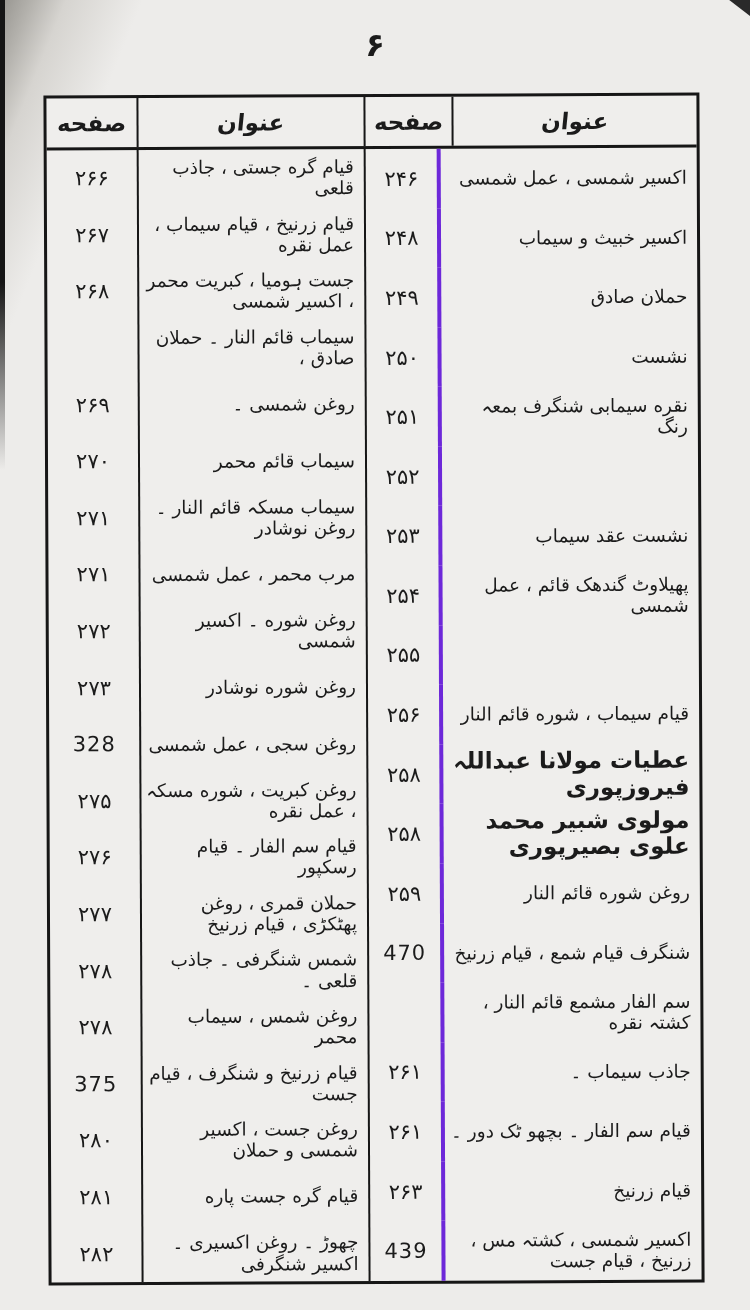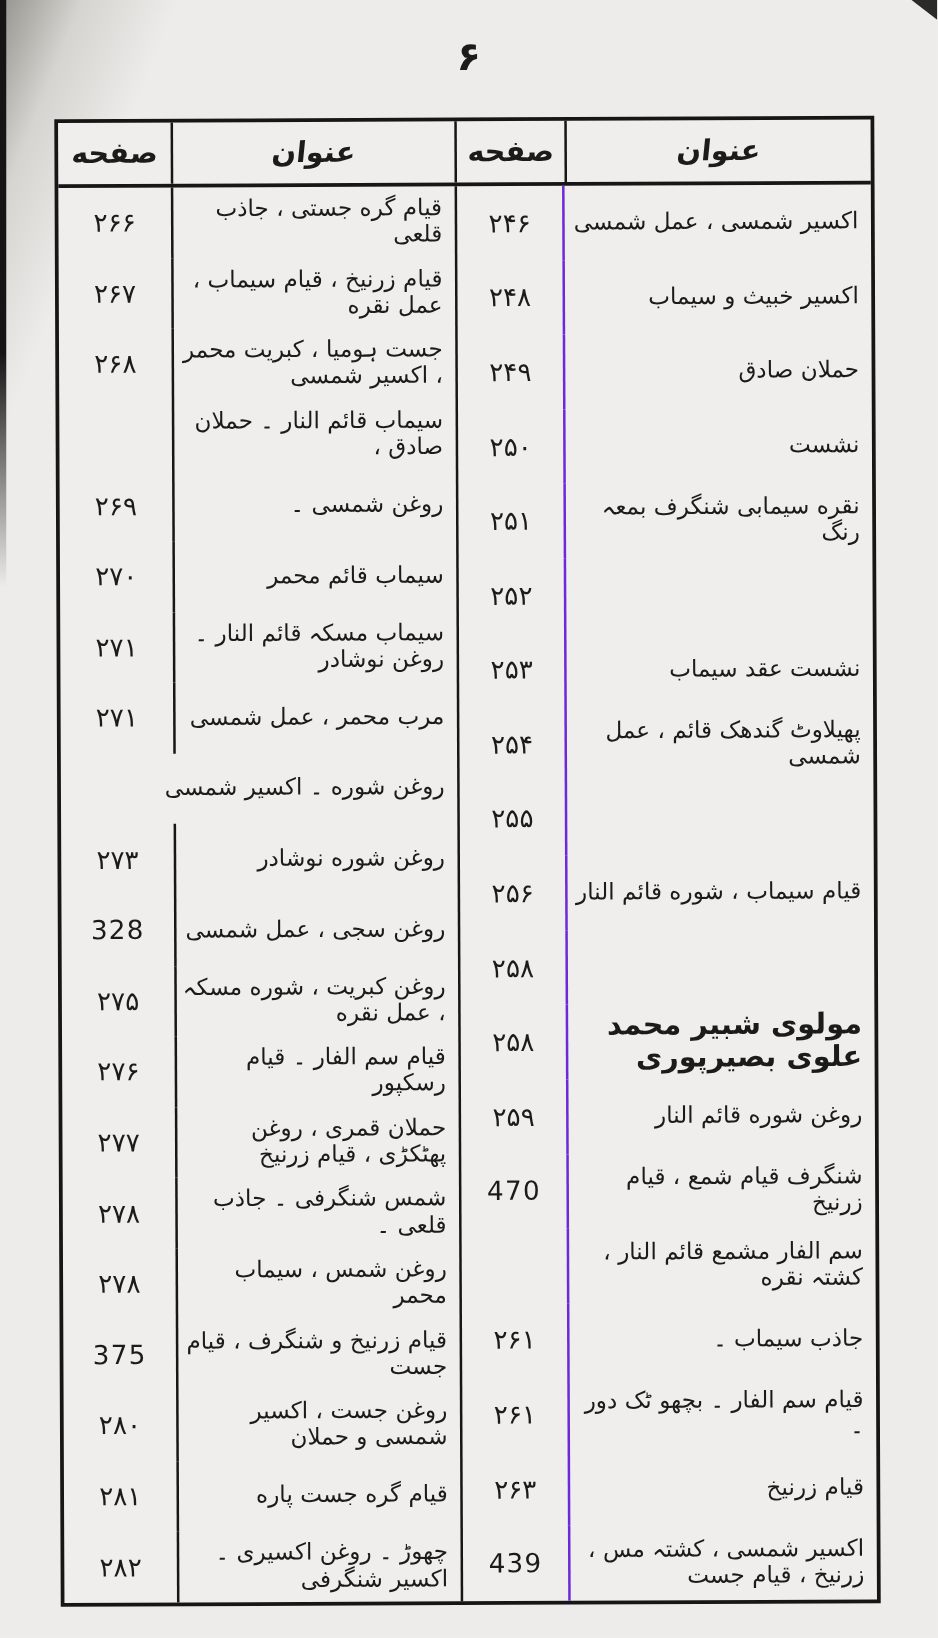--- a/index.html
+++ b/index.html
@@ -53,21 +53,21 @@
   .body-row{display:flex;flex-direction:row;flex:1;min-height:0;}
   .subcol{display:flex;flex-direction:column;box-sizing:border-box;}
   .subcol.leftsec{width:317px;}
   .subcol.rightsec{flex:1;border-left:2px solid #161616;}
   .row{display:flex;flex-direction:row;flex:1;min-height:0;}
   .pcell{
     display:flex;align-items:center;justify-content:center;
     font-size:21px;box-sizing:border-box;letter-spacing:1px;
   }
   .leftsec .pcell{width:92px;border-right:2px solid #161616;}
-  .rightsec .pcell{width:86px;border-right:2px solid #6d28d9;}
+  .rightsec .pcell{width:75px;border-right:4px solid #6d28d9;}
   .tcell{
     flex:1;direction:rtl;text-align:right;
     display:flex;align-items:center;
     padding:0 10px 0 4px;box-sizing:border-box;
     font-size:18.5px;line-height:1.15;
     font-weight:500;
   }
   .row.bold .tcell{font-size:23px;font-weight:bold;}
 </style>
 </head>
@@ -122,20 +122,21 @@
     <div class="pcell">۲۷۱</div>
     <div class="tcell">سیماب مسکہ قائم النار ۔ روغن نوشادر</div>
   </div>
 
   <div class="row">
     <div class="pcell">۲۷۱</div>
     <div class="tcell">مرب محمر ، عمل شمسی</div>
   </div>
 
   <div class="row">
+    <div class="pcell">۲۷۲</div>
     <div class="tcell">روغن شوره ۔ اکسیر شمسی</div>
   </div>
 
   <div class="row">
     <div class="pcell">۲۷۳</div>
     <div class="tcell">روغن شوره نوشادر</div>
   </div>
 
   <div class="row">
     <div class="pcell">328</div>
@@ -231,20 +232,21 @@
     <div class="pcell">۲۵۵</div>
   </div>
 
   <div class="row">
     <div class="pcell">۲۵۶</div>
     <div class="tcell">قیام سیماب ، شوره قائم النار</div>
   </div>
 
   <div class="row bold">
     <div class="pcell">۲۵۸</div>
+    <div class="tcell">عطیات مولانا عبداللہ فیروزپوری</div>
   </div>
 
   <div class="row bold">
     <div class="pcell">۲۵۸</div>
     <div class="tcell">مولوی شبیر محمد علوی بصیرپوری</div>
   </div>
 
   <div class="row">
     <div class="pcell">۲۵۹</div>
     <div class="tcell">روغن شوره قائم النار</div>

